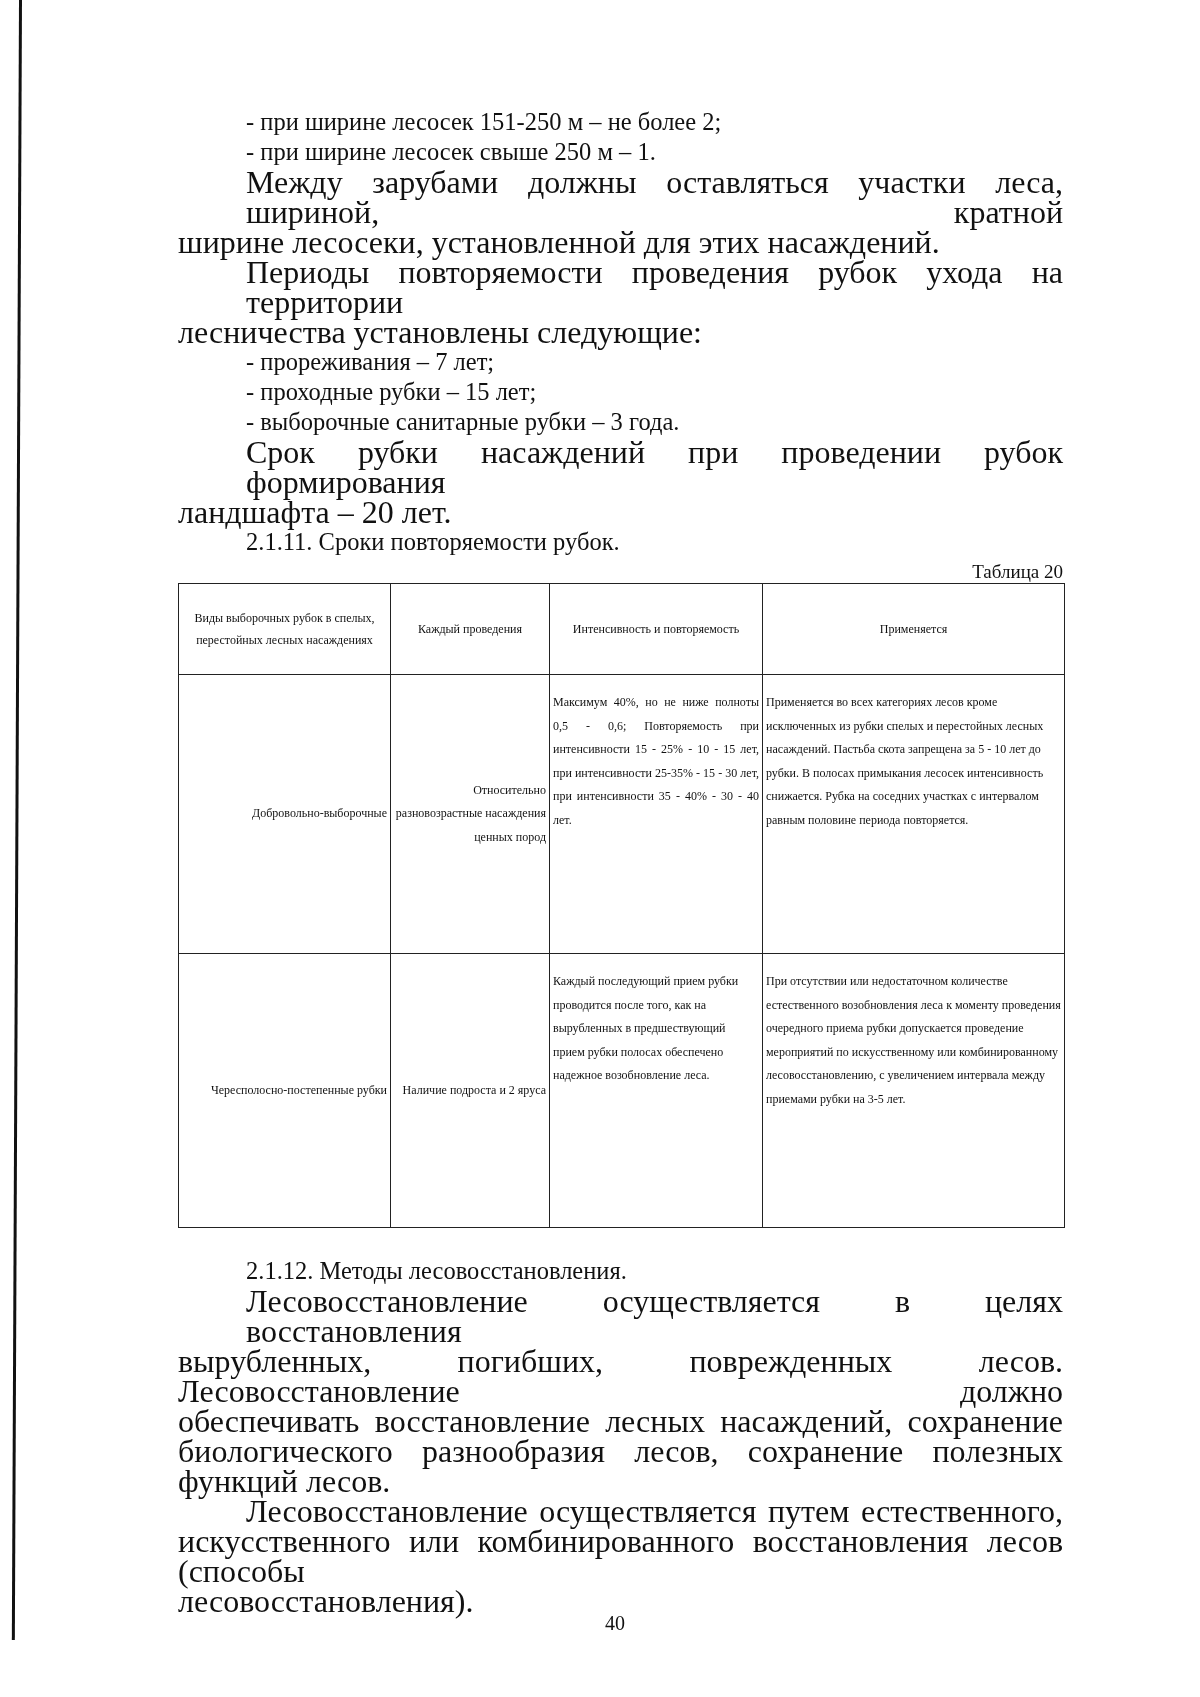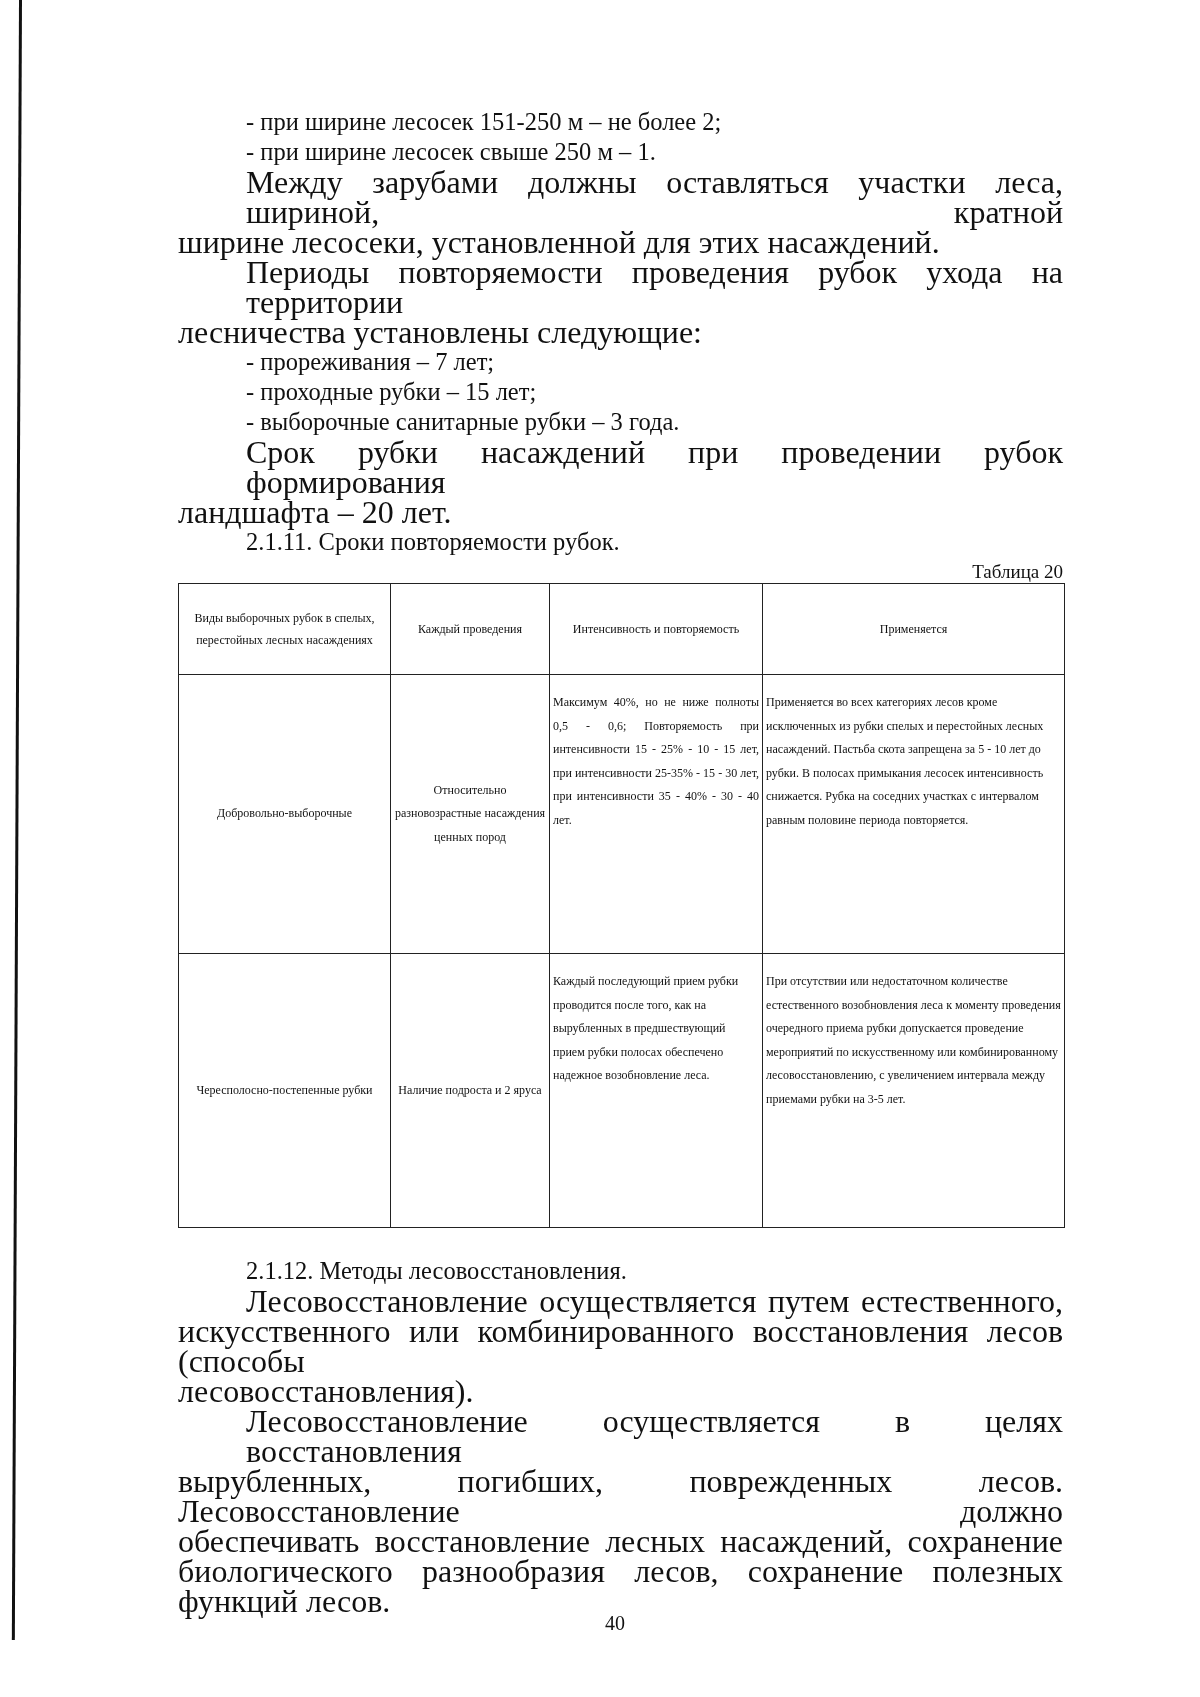--- a/index.html
+++ b/index.html
@@ -76,21 +76,21 @@
       border: 1.5px solid #222;
       vertical-align: middle;
       padding: 0 3px;
       font-weight: normal;
     }
     .doc-table th {
       text-align: center;
       height: 90px;
       line-height: 22px;
     }
-    .doc-table td.center { text-align: center; }
+    .doc-table td.center { text-align: right; }
     .doc-table td.left {
       text-align: left;
       vertical-align: top;
       padding-top: 16px;
     }
     .doc-table td.left.just-cell {
       text-align: justify;
     }
     .row1 td { height: 262px; }
     .row2 td { height: 257px; }
@@ -167,27 +167,27 @@
         <td class="left">Каждый последующий прием рубки проводится после того, как на вырубленных в предшествующий прием рубки полосах обеспечено надежное возобновление леса.</td>
         <td class="left">При отсутствии или недостаточном количестве естественного возобновления леса к моменту проведения очередного приема рубки допускается проведение мероприятий по искусственному или комбинированному лесовосстановлению, с увеличением интервала между приемами рубки на 3-5 лет.</td>
       </tr>
     </tbody>
   </table>
 
   <div class="section2">
     <p class="line indent">2.1.12. Методы лесовосстановления.</p>
 
     <div class="para">
-      <span class="first">Лесовосстановление осуществляется путем естественного,</span>
-      <span class="rest justify-last">искусственного или комбинированного восстановления лесов (способы</span>
-      <span class="rest">лесовосстановления).</span>
-    </div>
-
-    <div class="para">
       <span class="first">Лесовосстановление осуществляется в целях восстановления</span>
       <span class="rest justify-last">вырубленных, погибших, поврежденных лесов. Лесовосстановление должно</span>
       <span class="rest justify-last">обеспечивать восстановление лесных насаждений, сохранение</span>
       <span class="rest">биологического разнообразия лесов, сохранение полезных функций лесов.</span>
+    </div>
+
+    <div class="para">
+      <span class="first">Лесовосстановление осуществляется путем естественного,</span>
+      <span class="rest justify-last">искусственного или комбинированного восстановления лесов (способы</span>
+      <span class="rest">лесовосстановления).</span>
     </div>
   </div>
 </div>
 
 <div class="page-number">40</div>
 
 </body></html>

